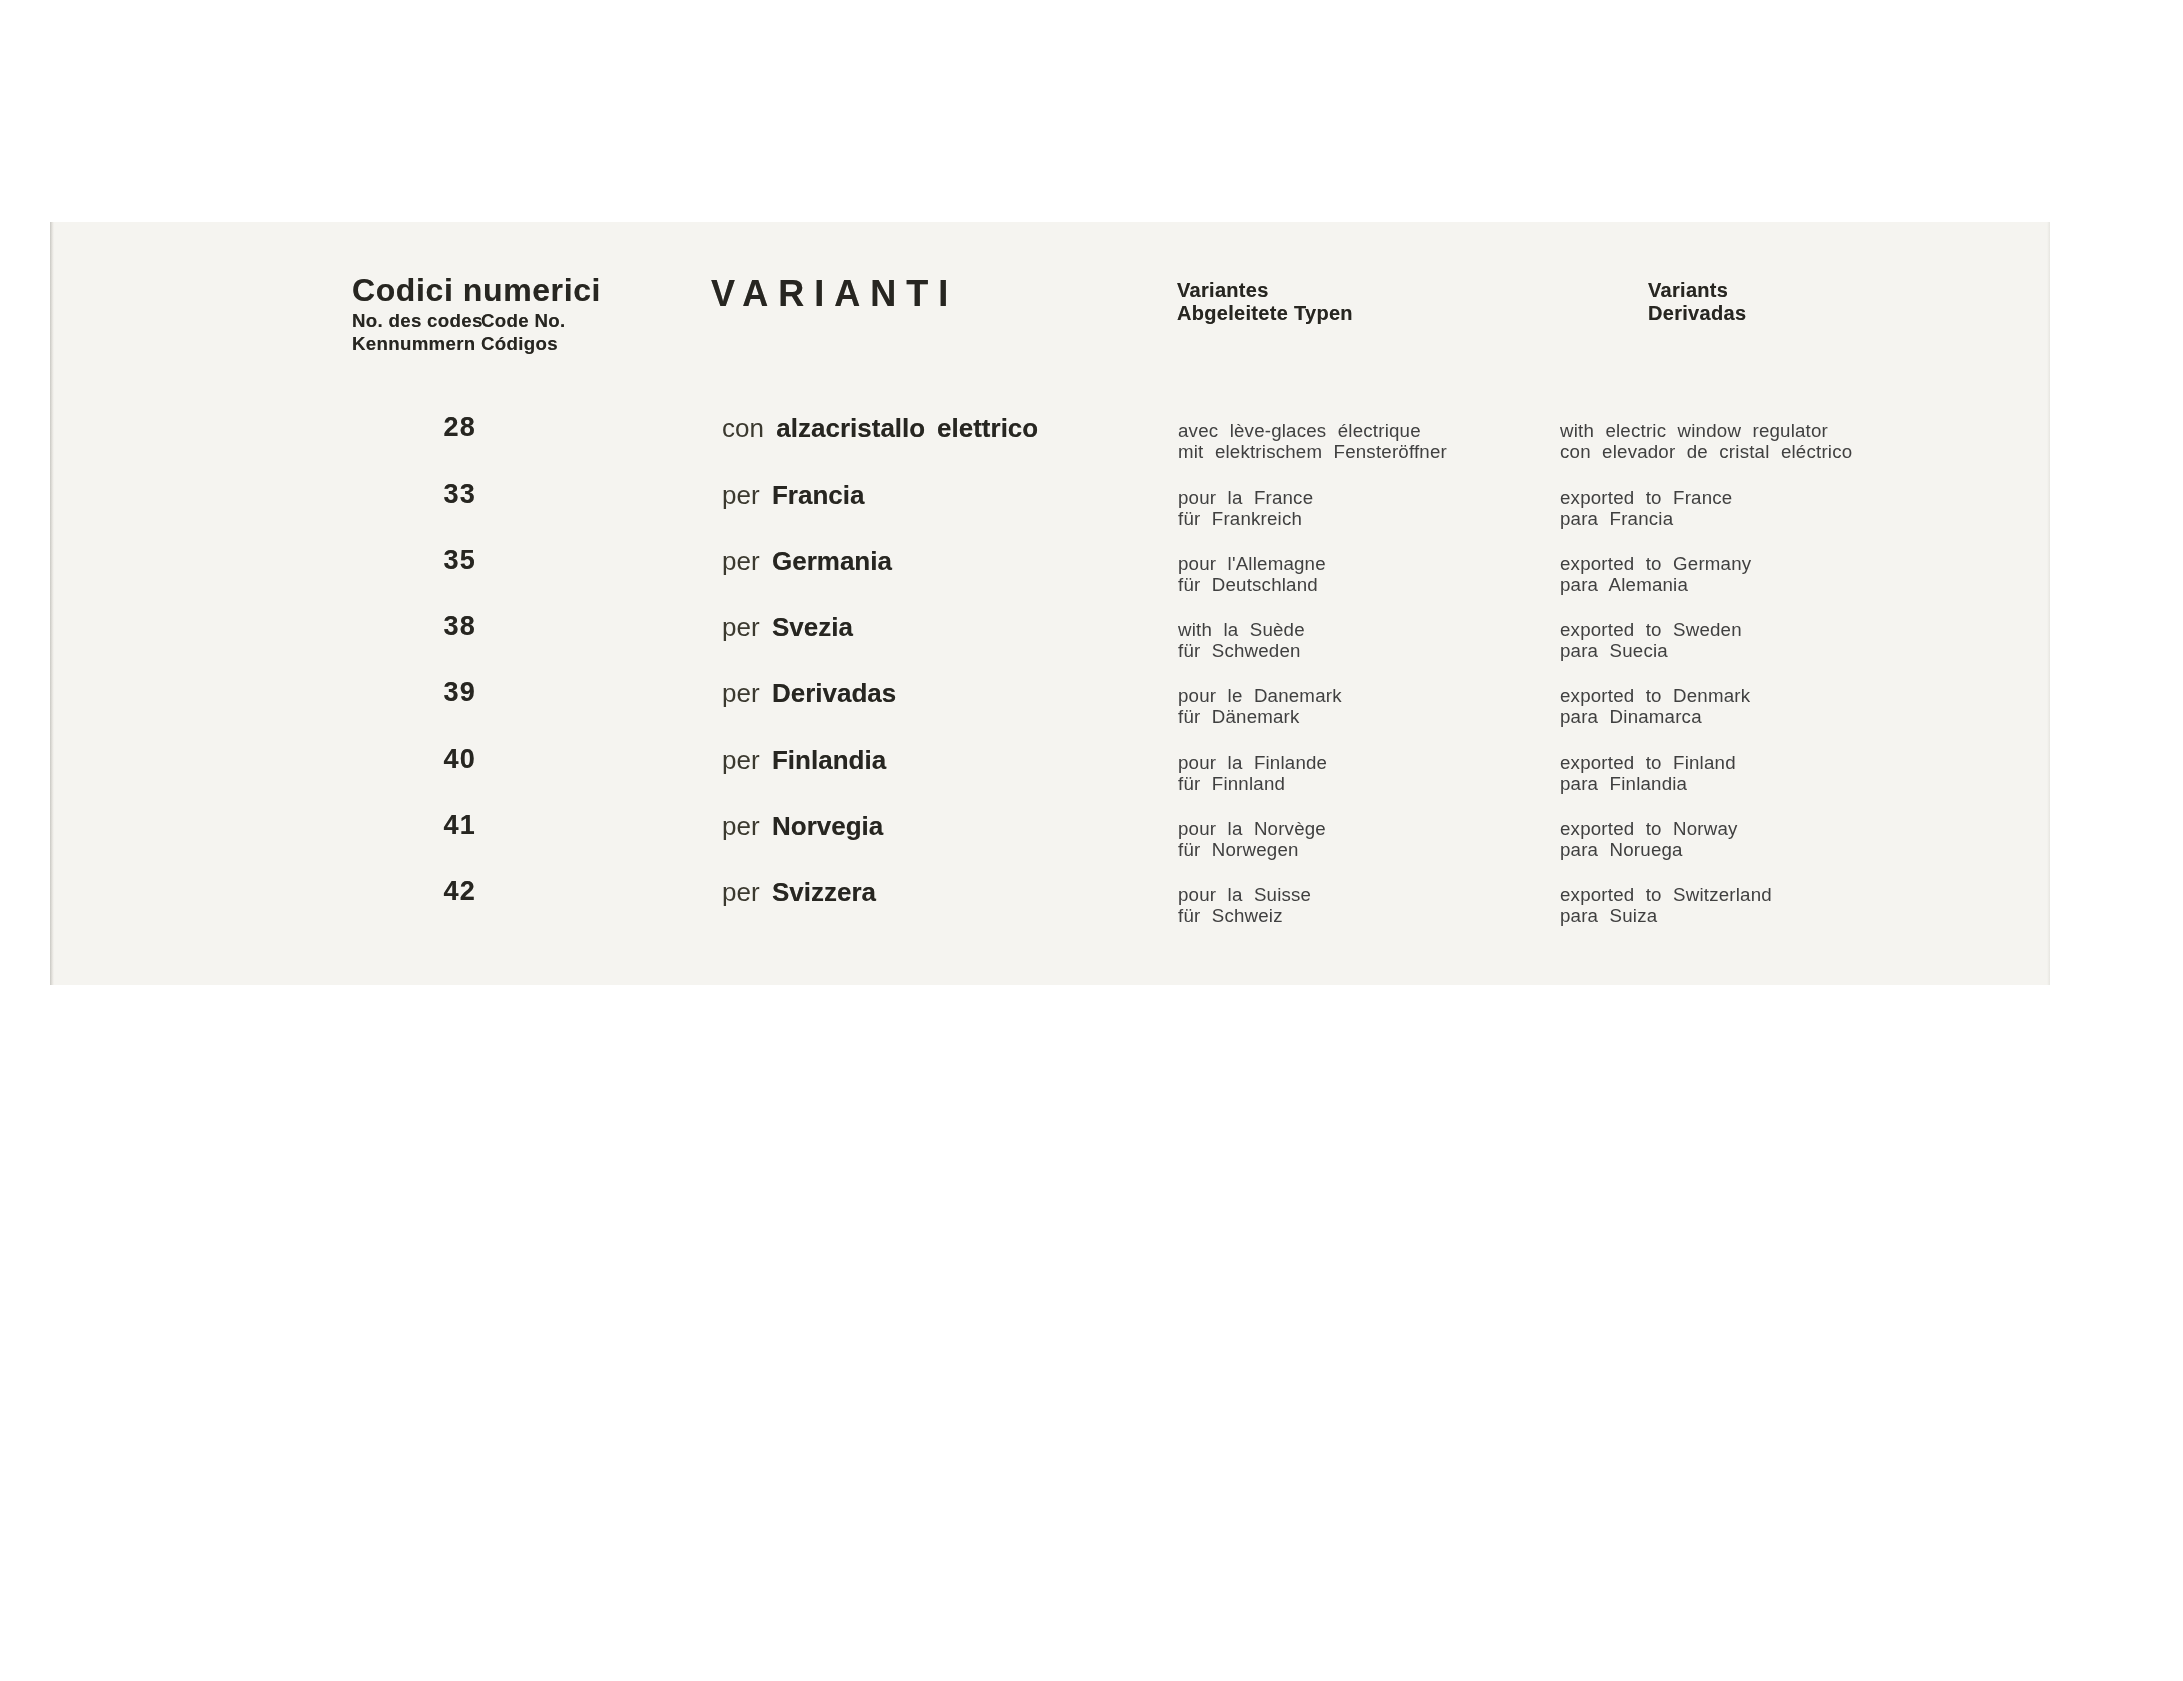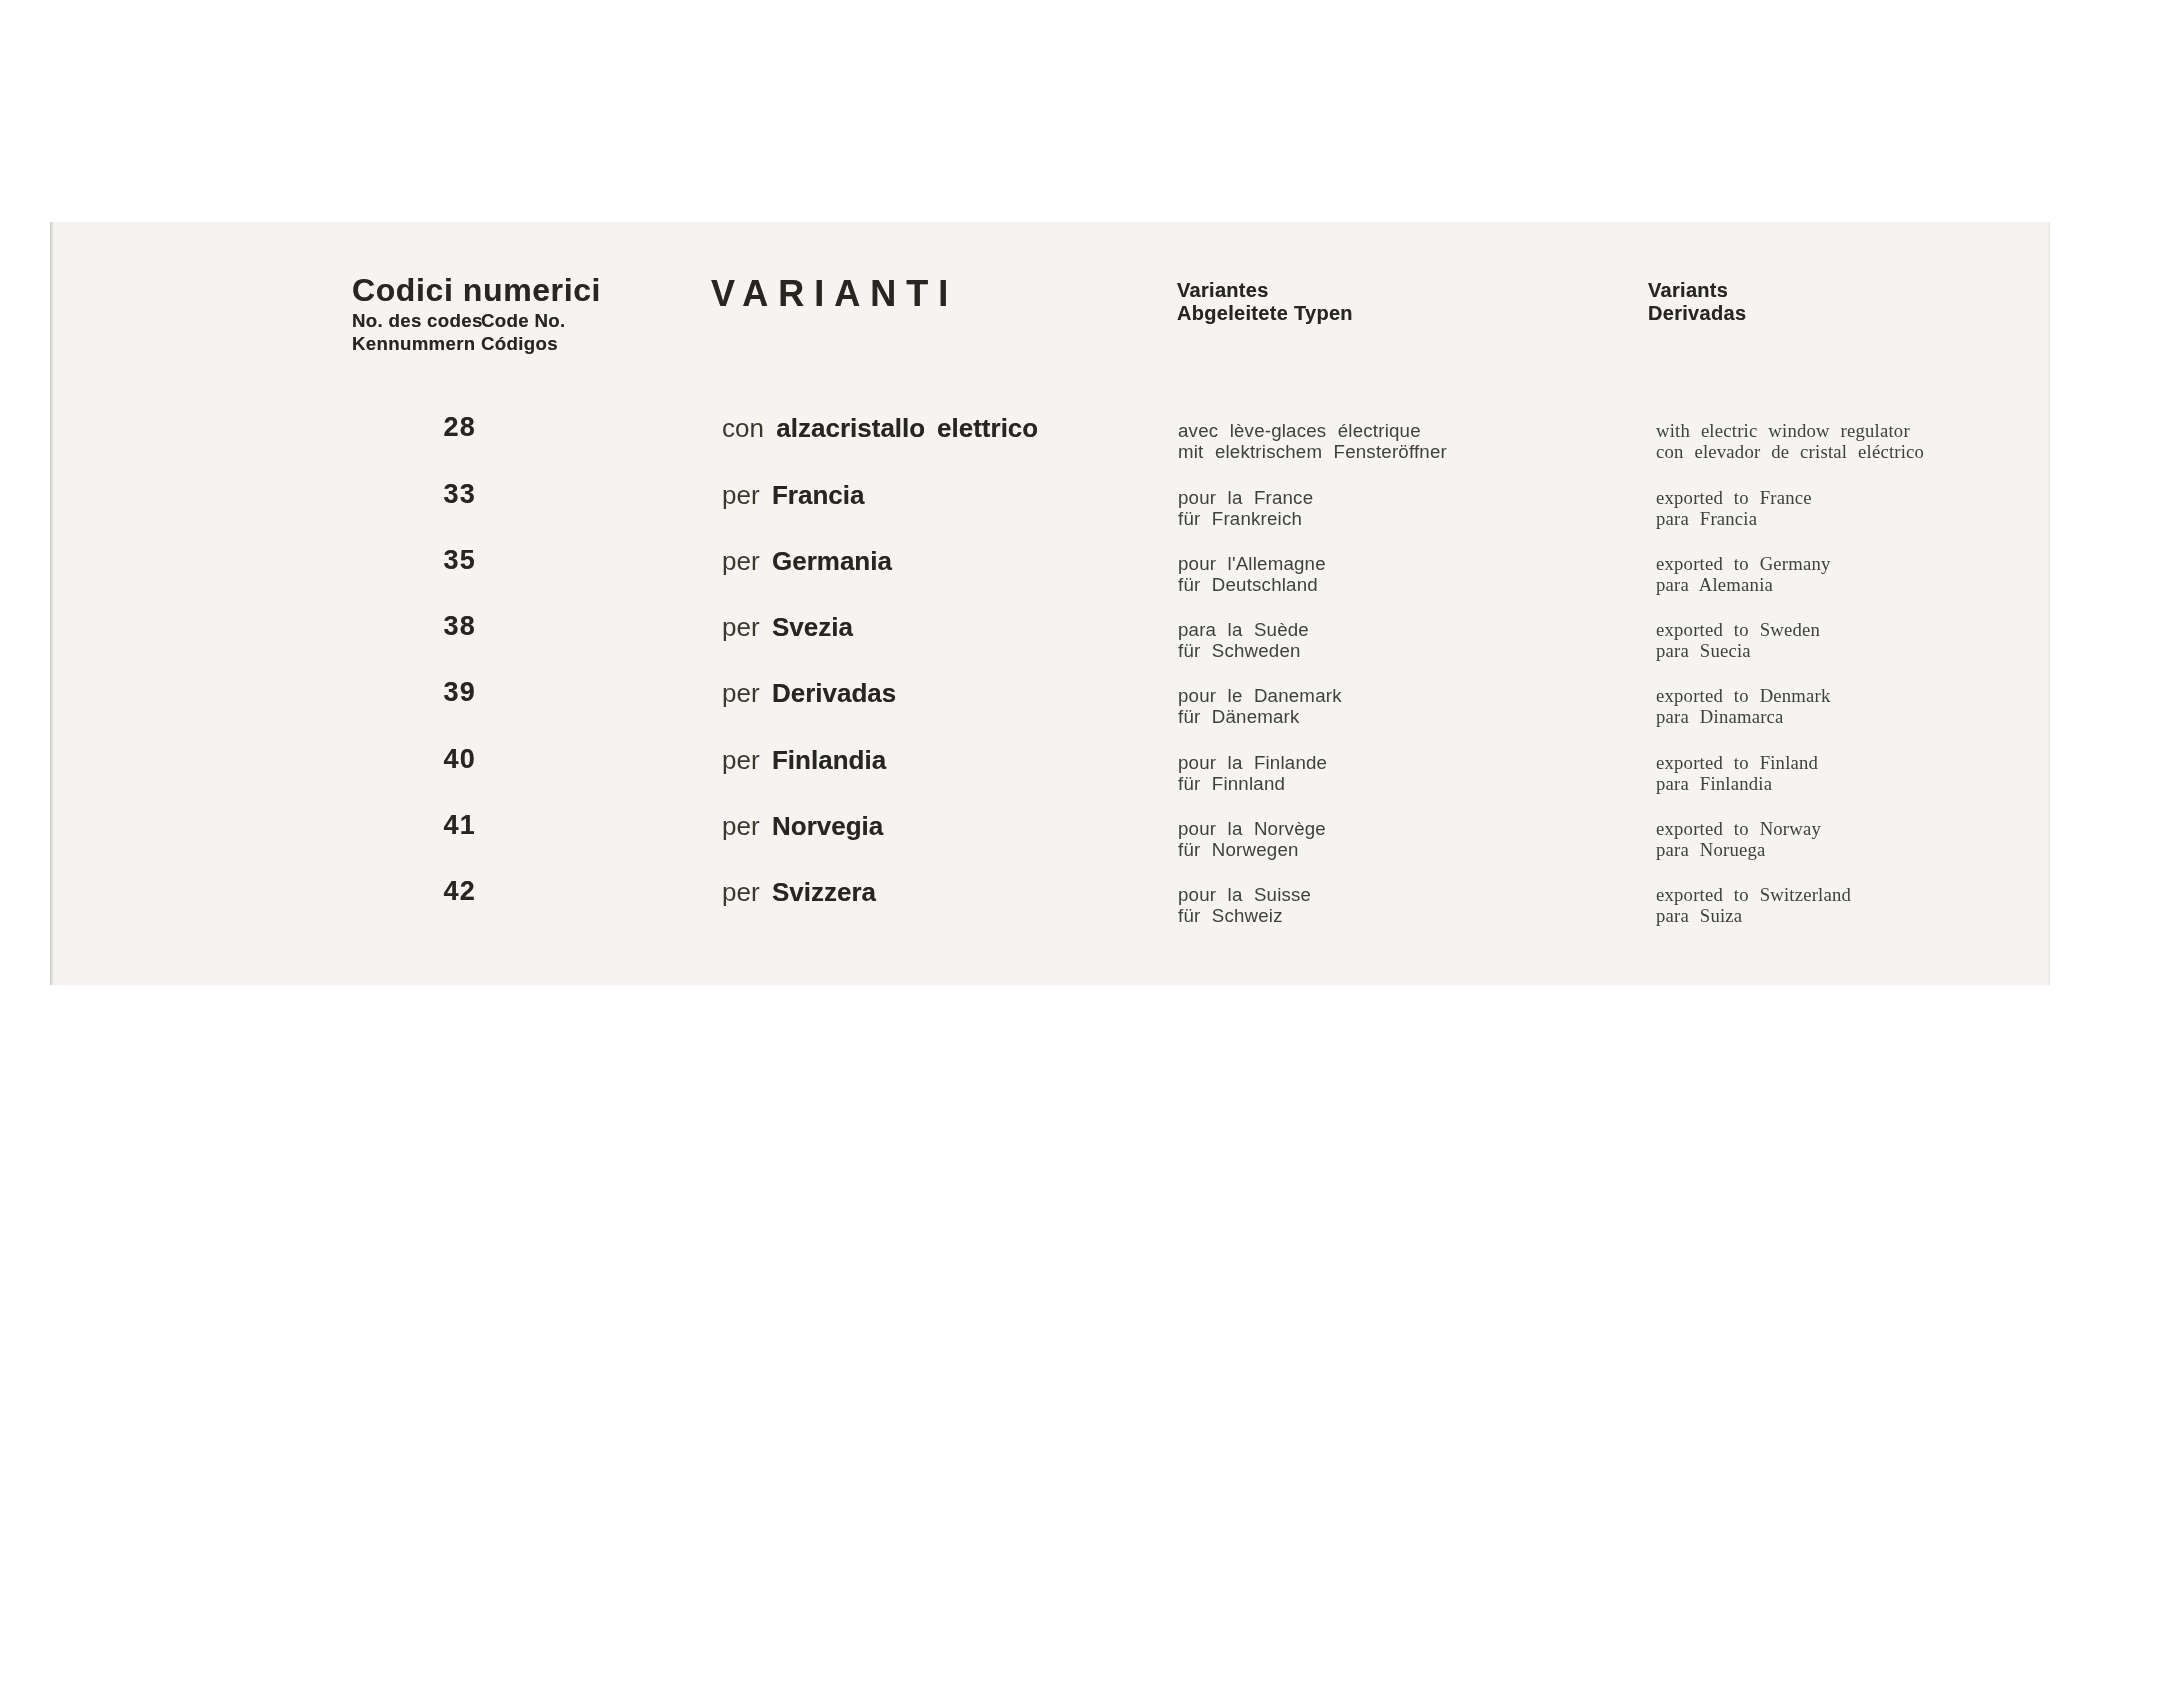--- a/index.html
+++ b/index.html
@@ -43,21 +43,21 @@
   .row:nth-child(7){top:799px} .row:nth-child(8){top:865px}
 
   .code { position:absolute; left:395px; top:0; width:81px; text-align:right;
           font-size:27px; line-height:1; letter-spacing:1.2px; }
   .it   { position:absolute; left:722px; top:1.2px; font-size:26px; line-height:1;
           white-space:nowrap; word-spacing:.18em; }
   .it .prefix { font-weight:400; color:#3b392f; margin-right:12.4px; text-shadow:none; }
   .pair { position:absolute; top:5.6px; font-size:18.7px; line-height:21px;
           word-spacing:.32em; white-space:nowrap; letter-spacing:0.2px; }
   .pair-frde { left:1178px; }
-  .pair-enes { left:1656px;font-family:Liberation Serif, serif; }
+  .pair-enes { left:1560px; }
 </style>
 </head>
 <body>
 
 <div class="canvas">
   <div class="paper"></div>
 
   <div class="codes-title ink-b">Codici numerici</div>
 
   <div class="codes-sub sub-row1 ink-b">
@@ -118,21 +118,21 @@
       <span class="pair pair-enes ink-l">
         <div>exported to Germany</div>
         <div>para Alemania</div>
       </span>
     </div>
 
     <div class="row">
       <span class="code ink-b">38</span>
       <span class="it ink-b"><span class="prefix">per</span><span>Svezia</span></span>
       <span class="pair pair-frde ink-l">
-        <div>para la Suède</div>
+        <div>with la Suède</div>
         <div>für Schweden</div>
       </span>
       <span class="pair pair-enes ink-l">
         <div>exported to Sweden</div>
         <div>para Suecia</div>
       </span>
     </div>
 
     <div class="row">
       <span class="code ink-b">39</span>

